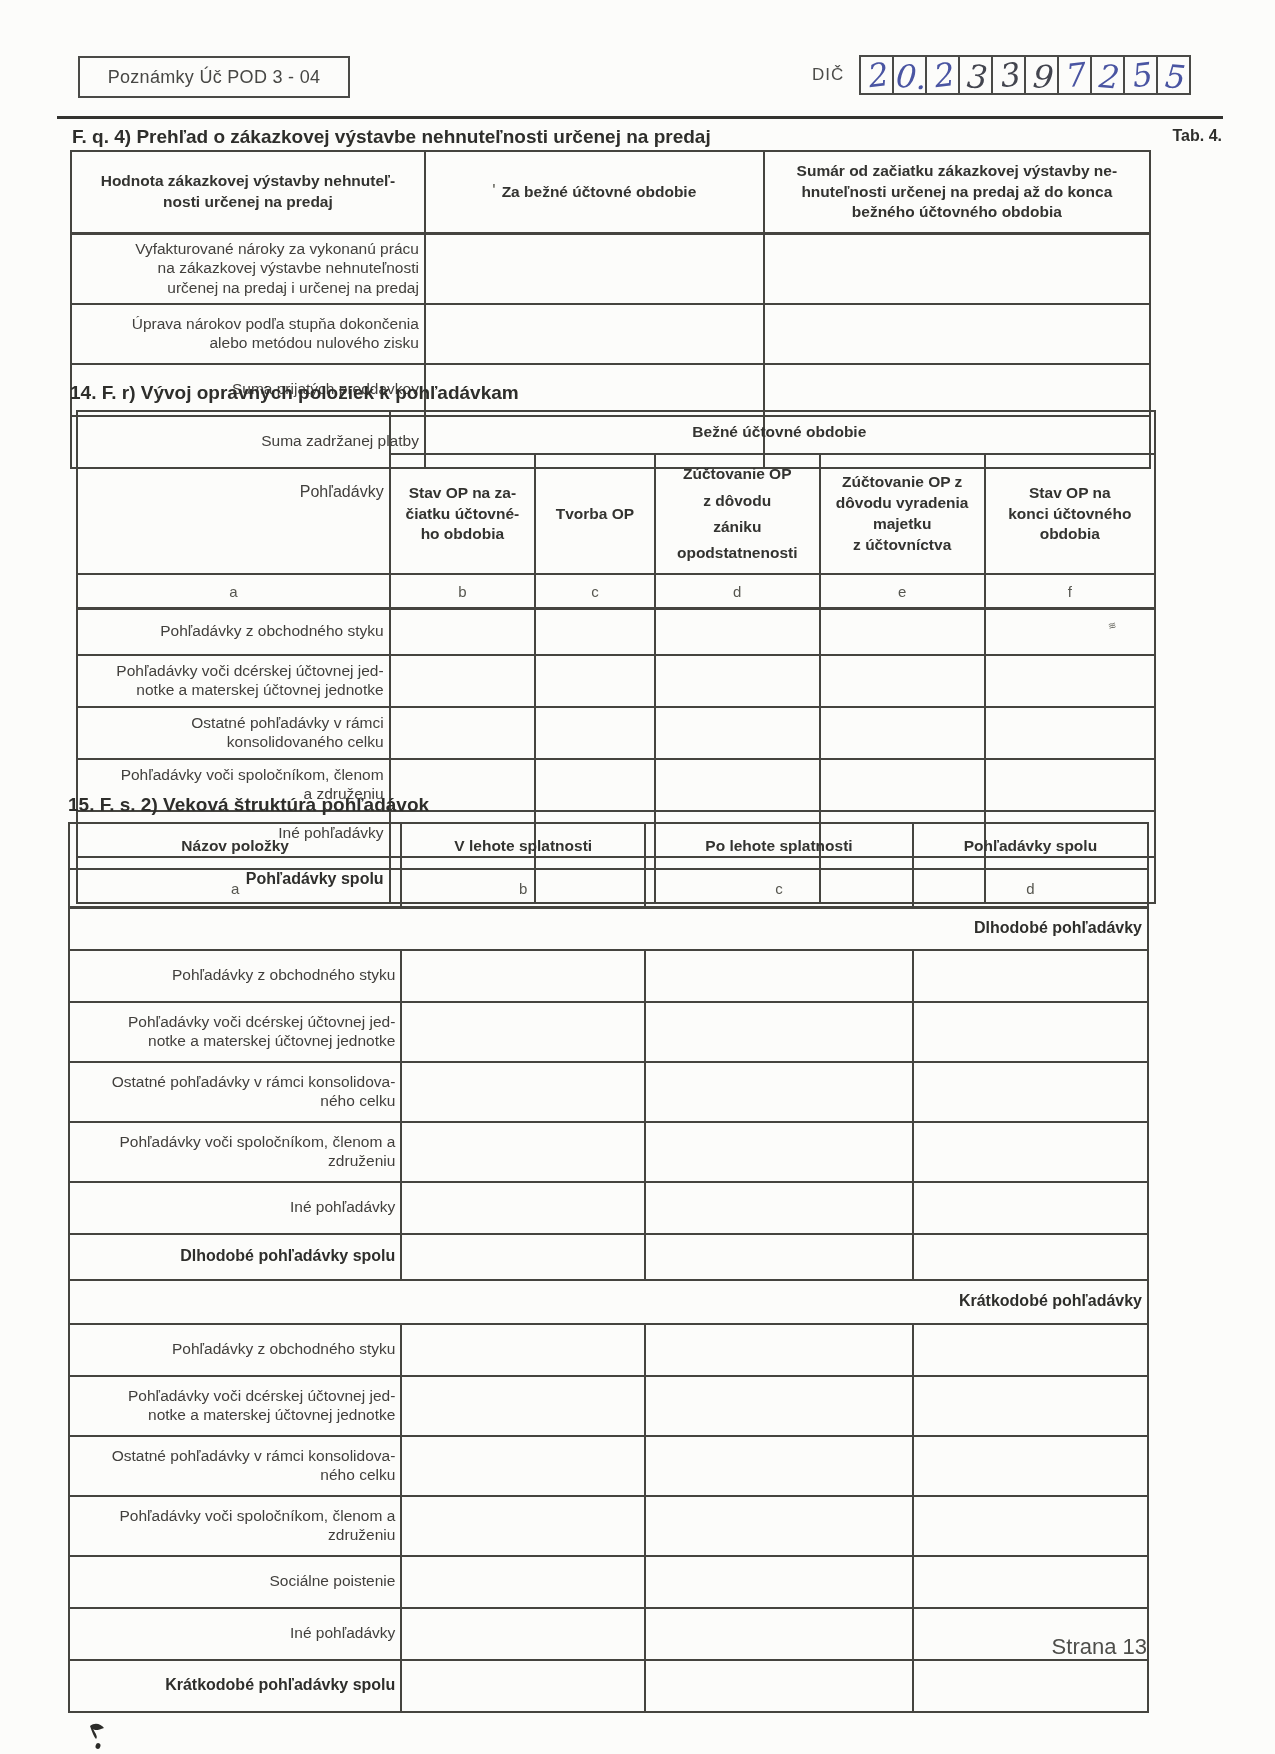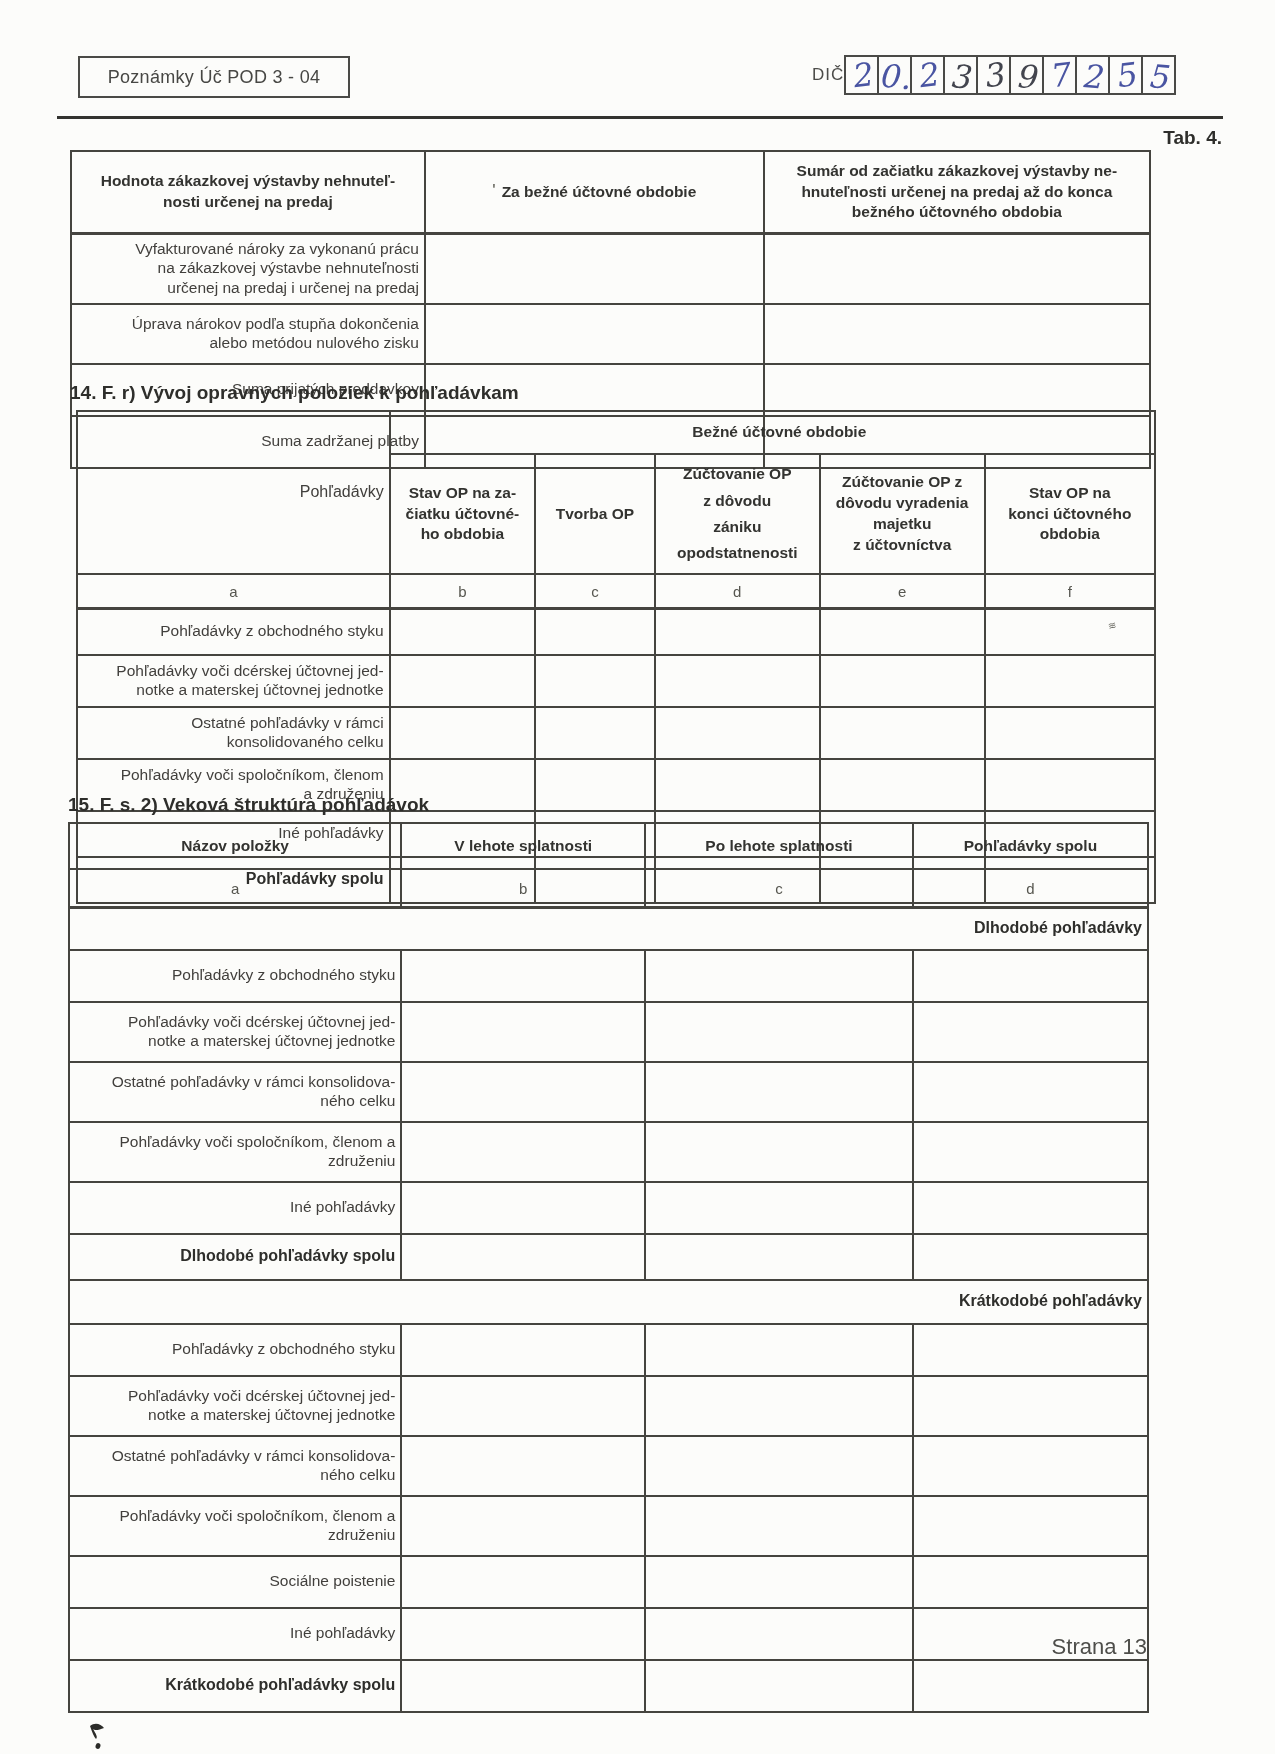--- a/index.html
+++ b/index.html
@@ -8,39 +8,39 @@
     background:#fcfcfa; font-family:"Liberation Sans", sans-serif;
     color:#3a3a38; overflow:hidden;
   }
   
   .form-id-box {
     position:absolute; left:78px; top:56px; width:268px; height:38px;
     border:2px solid #4a4a47; display:flex; align-items:center; justify-content:center;
     font-size:18px; color:#474744; letter-spacing:0.3px;
   }
   .dic-wrap { position:absolute; left:812px; top:55px; display:flex; align-items:center; }
-  .dic-label { font-size:17px; color:#4c4c49; margin-right:0; letter-spacing:1px; }
+  .dic-label { font-size:17px; color:#4c4c49; margin-right:15px; letter-spacing:1px; }
   .dic-boxes { display:flex; border:2px solid #4a4a47; }
   .dic-cell {
     width:31px; height:36px; border-right:2px solid #4a4a47;
     position:relative; overflow:visible;
   }
   .dic-cell:last-child { border-right:none; }
   .dic-digit {
     position:absolute; left:2px; top:-4px; width:100%;
     font-family:"DejaVu Serif", serif; font-style:italic; font-size:32px;
     line-height:44px; text-align:center; pointer-events:none;
   }
   .dic-cell:nth-child(odd) .dic-digit { transform:rotate(-7deg); }
   .dic-cell:nth-child(even) .dic-digit { transform:rotate(5deg) translateY(2px); }
   .dic-cell:nth-child(4) .dic-digit, .dic-cell:nth-child(5) .dic-digit { color:#43454e; }
   .top-rule { position:absolute; left:57px; top:116px; width:1166px; height:3px; background:#333330; }
 
   .section-title { position:absolute; font-size:19px; font-weight:bold; color:#2e2e2b; }
-  .tab-label { position:absolute; right:53px; top:127px; font-size:19px; font-weight:bold; color:#2e2e2b; }
+  .tab-label { position:absolute; right:53px; top:127px; font-size:16px; font-weight:bold; color:#2e2e2b; }
 
   table { border-collapse:collapse; table-layout:fixed; position:absolute; }
   td, th { border:2px solid #45443f; vertical-align:middle; overflow:hidden; }
   .wrap { white-space:pre-line; }
   .hdr { font-weight:bold; text-align:center; font-size:15.5px; color:#333330; padding:4px 6px; line-height:1.35; }
   .lbl { font-size:15.5px; padding:4px 5px 6px; line-height:1.25; color:#413f3c; text-align:right; font-weight:normal; }
   .lbl.bold { font-weight:bold; color:#2e2e2b; font-size:16px; }
   .letters td { text-align:center; font-size:15px; color:#56564f; height:30px; font-weight:normal; }
   tr.thick td, tr.thick th { border-bottom-width:3px; }
   .h40 { height:40px; } .h46 { height:48px; } .h34 { height:34px; } .h56 { height:58px; }
@@ -88,20 +88,21 @@
       <div class="dic-cell">
           <span class="dic-digit" style="color: rgb(74, 85, 162);">5</span>
         </div>
       <div class="dic-cell">
           <span class="dic-digit" style="color: rgb(74, 85, 162);">5</span>
         </div>
     </div>
   </div>
   <div class="top-rule"></div>
 
+  <div class="section-title" style="left:72px; top:126px;">F. q. 4) Prehľad o zákazkovej výstavbe nehnuteľnosti určenej na predaj</div>
   <div class="tab-label">Tab. 4.</div>
 
   <table style="left:70px; top:150px; width:1081px;">
     <colgroup>
         <col style="width:32.8%">
         <col style="width:31.4%">
         <col style="width:35.8%">
       </colgroup>
     <tbody>
         <tr class="thick">

